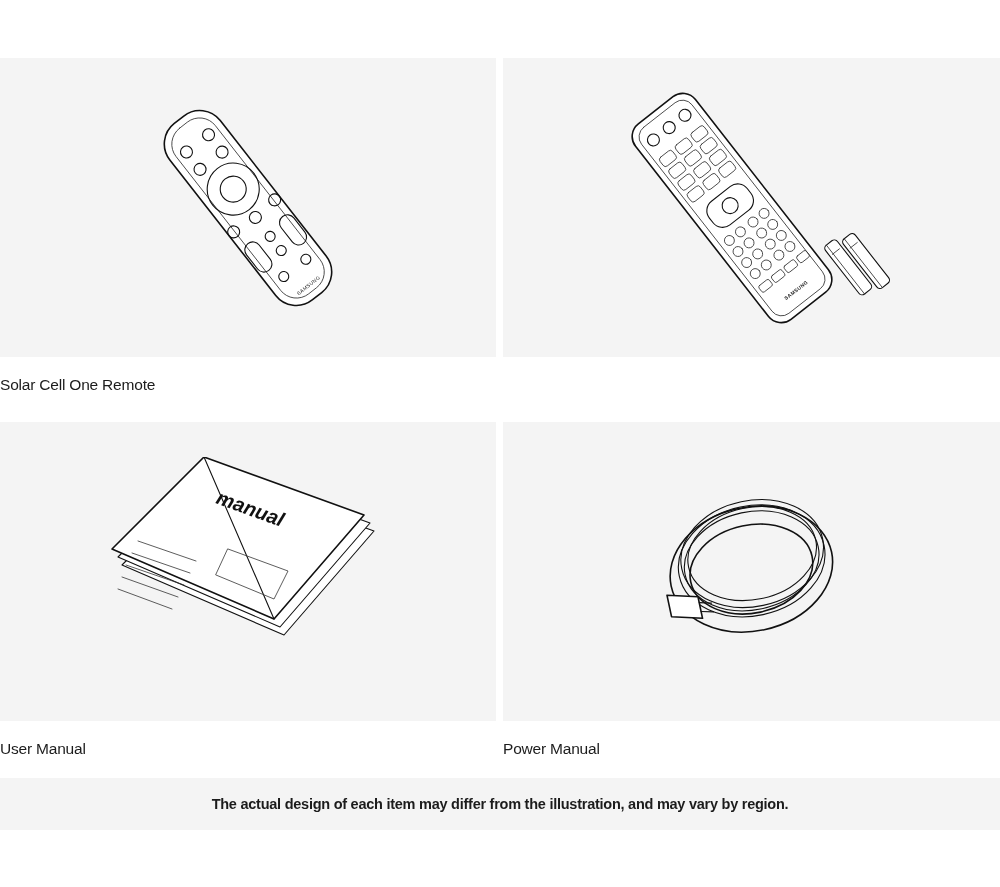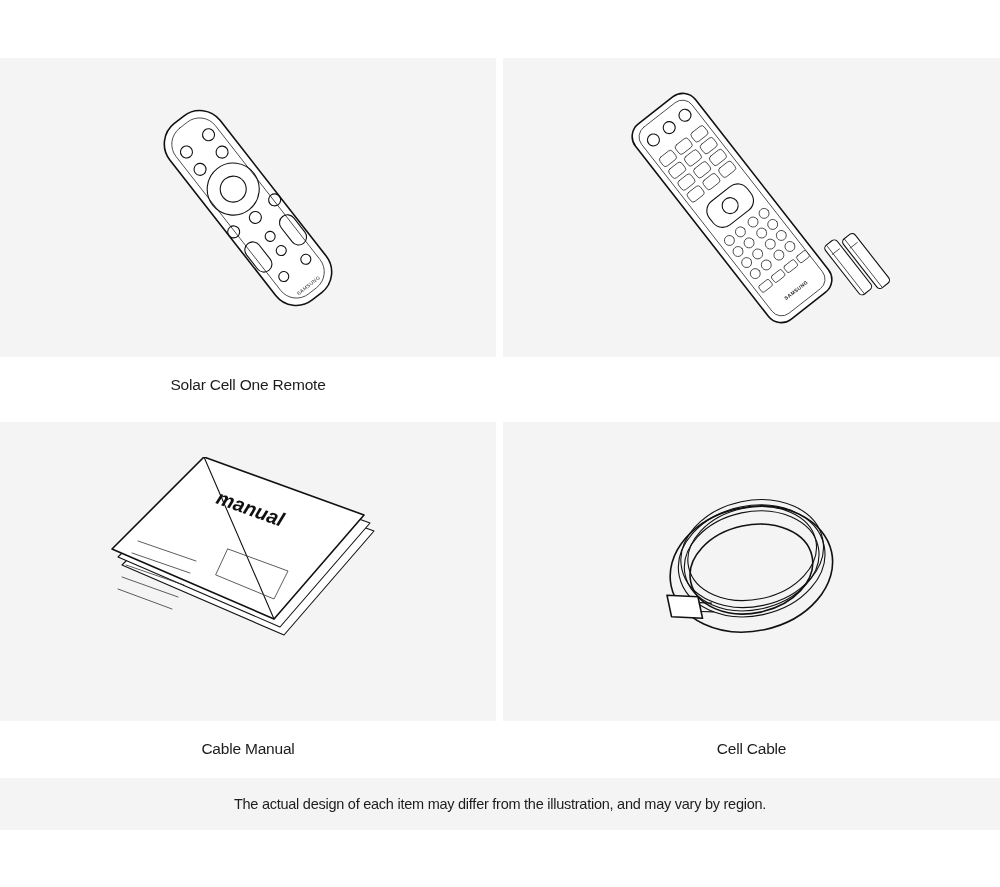--- a/index.html
+++ b/index.html
@@ -53,21 +53,20 @@
     display: flex;
     align-items: center;
     justify-content: center;
     box-sizing: border-box;
   }
 
   .caption {
     width: 100%;
     height: 56px;
     line-height: 56px;
-    text-align: center;
     font-size: 15.5px;
     letter-spacing: -0.2px;
     color: #1c1c1c;
     background: #ffffff;
   }
 
   .footnote-band {
     position: absolute;
     left: 0;
     top: 778px;
@@ -75,20 +74,21 @@
     height: 52px;
     background: #f4f4f4;
     display: flex;
     align-items: center;
     justify-content: center;
   }
   .footnote-text {
     font-size: 14.5px;
     letter-spacing: -0.25px;
     color: #1c1c1c;
+    font-weight: bold;
   }
 
   svg { display: block; }
   .ln {
     fill: none;
     stroke: #111111;
     stroke-width: 1.6;
     stroke-linecap: round;
     stroke-linejoin: round;
   }
@@ -258,41 +258,41 @@
 
             <g class="ln-hair">
               <path d="M40 84 L98 104"></path>
               <path d="M34 96 L92 116"></path>
               <path d="M28 108 L86 128"></path>
               <path d="M24 120 L80 140"></path>
               <path d="M20 132 L74 152"></path>
             </g>
           </svg>
         </div>
-        <div class="caption">Cable Manual</div>
+        <div class="caption">User Manual</div>
       </div>
 
       <div class="cell cell-right">
         <div class="art">
           <svg width="300" height="230" viewBox="0 0 300 230">
             <g transform="rotate(-12 150 115)">
               <ellipse class="ln" cx="150" cy="112" rx="82" ry="62"></ellipse>
               <ellipse class="ln" cx="150" cy="112" rx="62" ry="44"></ellipse>
               <ellipse class="ln-thin" cx="152" cy="104" rx="74" ry="55"></ellipse>
               <ellipse class="ln-thin" cx="152" cy="104" rx="68" ry="49"></ellipse>
               <ellipse class="ln-thin" cx="154" cy="97" rx="72" ry="53"></ellipse>
               <ellipse class="ln-thin" cx="154" cy="97" rx="65" ry="46"></ellipse>
 
               <path class="ln fillwhite" d="M62 120 L92 128 L92 150 L62 142 Z"></path>
               <path class="ln-thin" d="M92 134 L104 137"></path>
               <path class="ln-thin" d="M92 143 L104 146"></path>
             </g>
           </svg>
         </div>
-        <div class="caption">Cell Cable</div>
+        <div class="caption">Power Manual</div>
       </div>
 
     </div>
 
   </div>
 
   <div class="footnote-band">
     <span class="footnote-text">The actual design of each item may differ from the illustration, and may vary by region.</span>
   </div>
 

